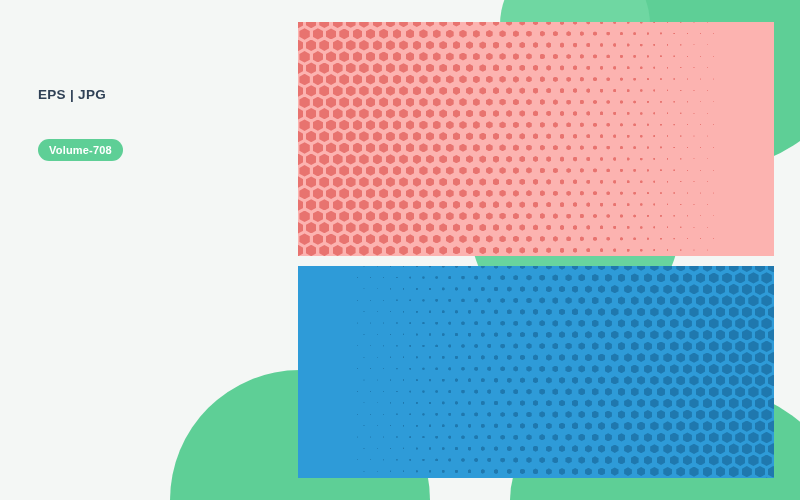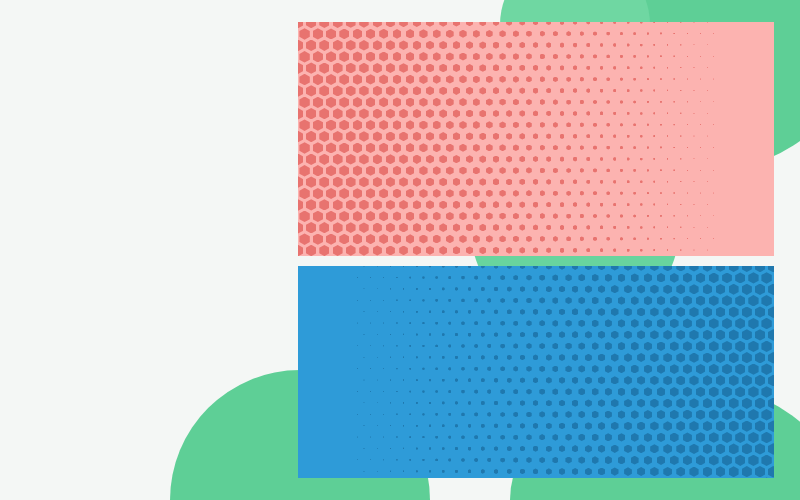--- a/index.html
+++ b/index.html
@@ -155,20 +155,24 @@
 <div class="stage">
 
   <div class="blob blob-tr"></div>
   <div class="blob blob-tr2"></div>
   <div class="blob blob-mid"></div>
   <div class="blob blob-bl"></div>
   <div class="blob blob-br"></div>
 
   <div class="left-col">
     <div class="title-sub">
+    </div>
+    <div class="formats-value">EPS  |  JPG</div>
+    <div>
+      <span class="volume-badge">Volume-708</span>
     </div>
   </div>
 
   <div class="preview preview-top">
     <div class="dots" id="dots-top">
         <span style="position:absolute;left:-5.3px;top:-5.3px;width:10.5px;height:11.6px;background:#e8736f;clip-path:polygon(50% 0%,100% 25%,100% 75%,50% 100%,0% 75%,0% 25%);"></span>
         <span style="position:absolute;left:8.0px;top:-5.2px;width:10.4px;height:11.4px;background:#e8736f;clip-path:polygon(50% 0%,100% 25%,100% 75%,50% 100%,0% 75%,0% 25%);"></span>
         <span style="position:absolute;left:21.3px;top:-5.1px;width:10.2px;height:11.2px;background:#e8736f;clip-path:polygon(50% 0%,100% 25%,100% 75%,50% 100%,0% 75%,0% 25%);"></span>
         <span style="position:absolute;left:34.6px;top:-5.0px;width:10.0px;height:11.0px;background:#e8736f;clip-path:polygon(50% 0%,100% 25%,100% 75%,50% 100%,0% 75%,0% 25%);"></span>
         <span style="position:absolute;left:47.9px;top:-4.9px;width:9.7px;height:10.7px;background:#e8736f;clip-path:polygon(50% 0%,100% 25%,100% 75%,50% 100%,0% 75%,0% 25%);"></span>

